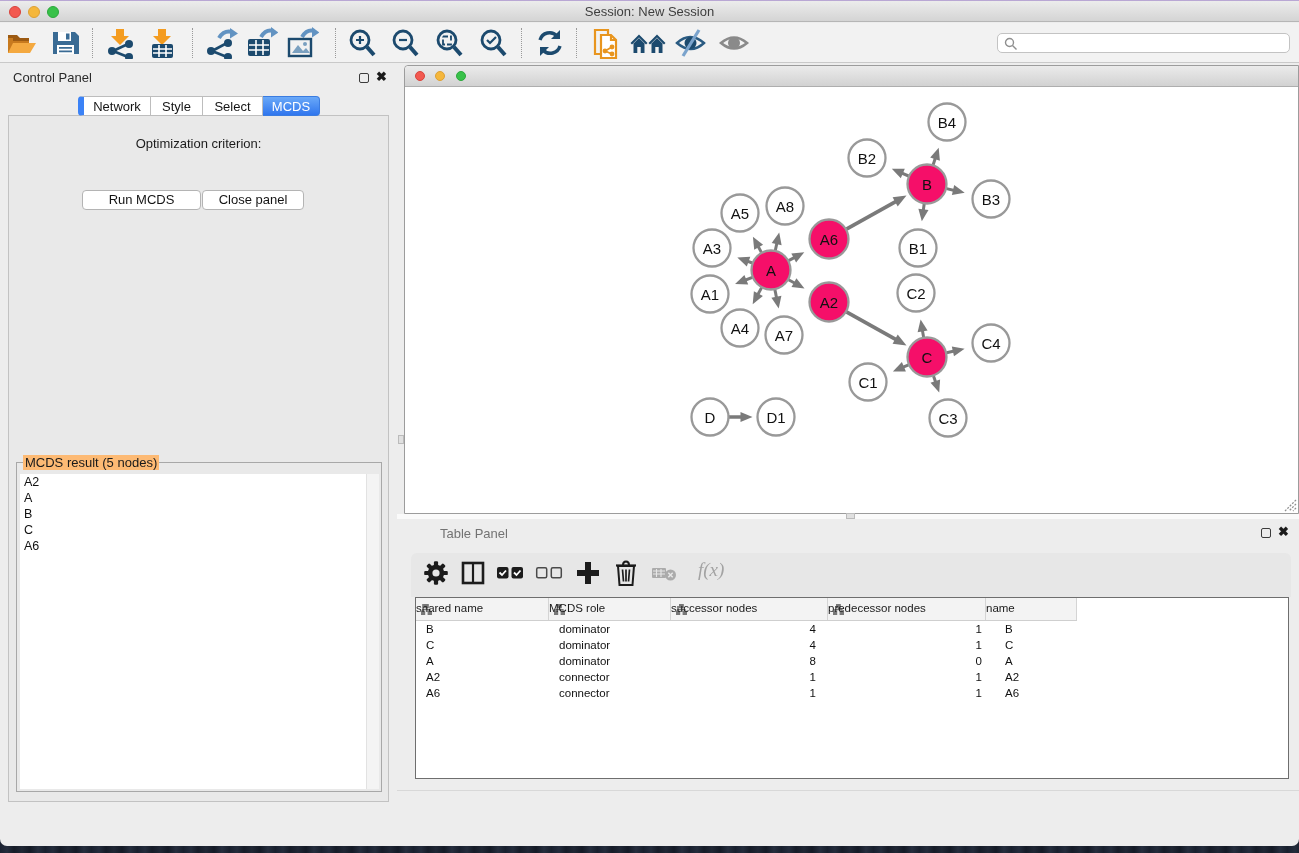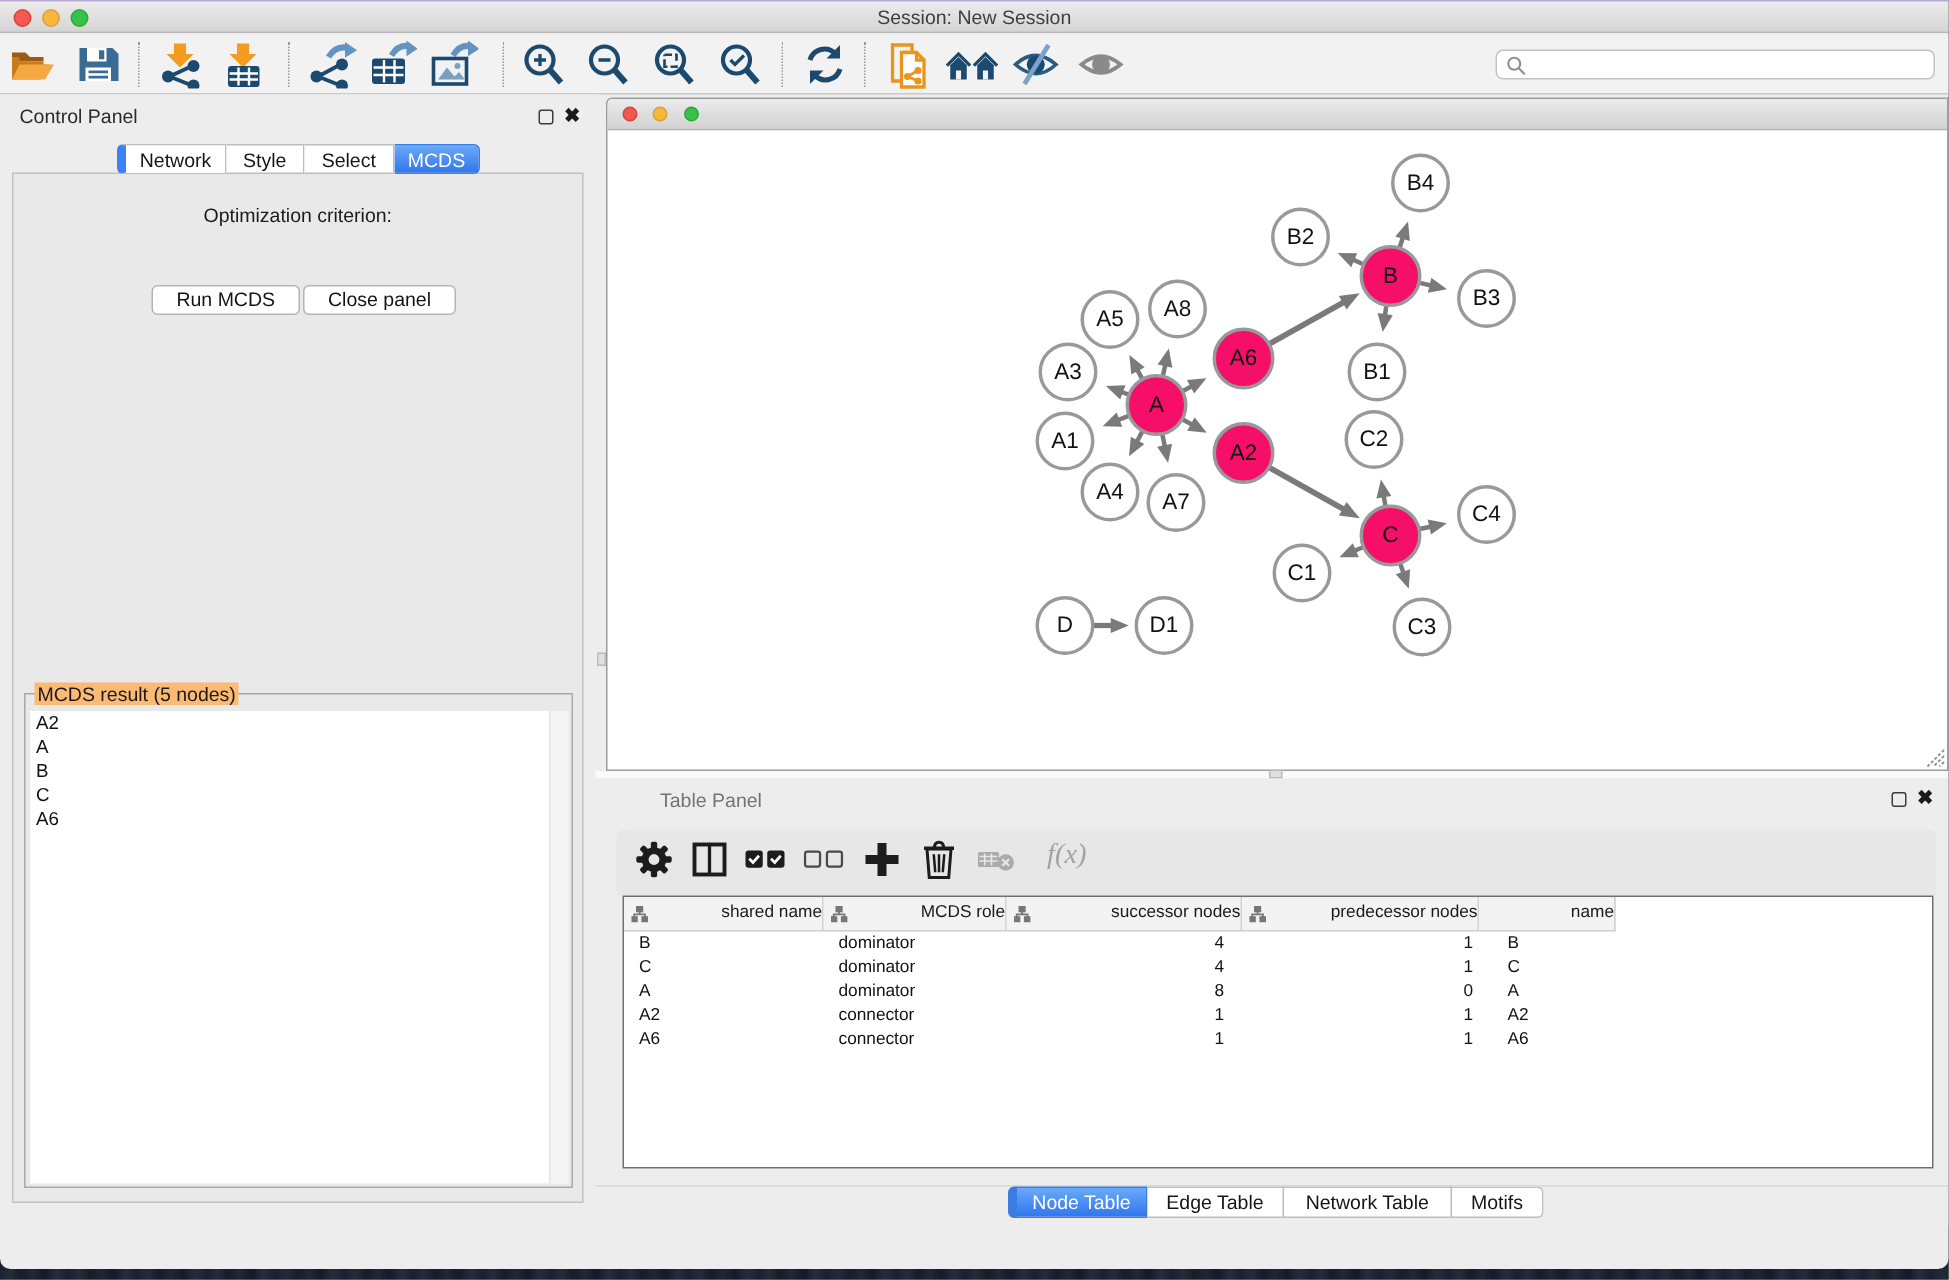--- a/index.html
+++ b/index.html
@@ -33,21 +33,21 @@
 .innerpanel { position:absolute; left:8px; top:52px; width:381px; height:687px; border:1px solid #c2c2c2; background:#e9e9e9; }
 .tabs { position:absolute; top:33px; left:78px; height:20px; display:flex; z-index:3; }
 .tab { height:20px; background:#fff; border:1px solid #bdbdbd; border-left:none; font-size:13px; color:#151515; text-align:center; line-height:19px; }
 .tab.first { border-left:6px solid #3b82f6; border-radius:4px 0 0 4px; }
 .tab.last { border-radius:0 4px 4px 0; }
 .tab.sel { background:linear-gradient(#6aa9f8,#3076ee); color:#fff; border-color:#3b7ce0; }
 .optlabel { position:absolute; left:8px; top:73px; width:381px; text-align:center; font-size:13px; color:#1c1c1c; }
 .combo { position:absolute; left:44px; top:95px; width:311px; height:20px; background:#fff; border:1px solid #ababab; border-radius:4px; font-size:13px; color:#111; line-height:18px; padding-left:12px; }
 .combo .step { position:absolute; right:-1px; top:-1px; width:18px; height:20px; border-radius:0 4px 4px 0; background:linear-gradient(#72aff9,#2f78ef); }
 .btn { position:absolute; height:20px; background:#fff; border:1px solid #b4b4b4; border-radius:4px; font-size:13px; color:#141414; text-align:center; line-height:18px; }
-.btn.run { left:101px; top:127px; width:99px; }
+.btn.run { left:82px; top:127px; width:119px; }
 .btn.close { left:202px; top:127px; width:102px; }
 .fieldset { position:absolute; left:16px; top:399px; width:366px; height:330px; border:1px solid #a8a8a8; }
 .fieldset .legend { position:absolute; left:6px; top:-8px; background:#fdba74; font-size:13px; color:#1a1a1a; padding:0 2px; }
 .mlist { position:absolute; left:3px; top:11px; width:358px; height:315px; background:#fff; font-size:12.5px; color:#111; }
 .mlist div { padding-left:4px; height:16px; line-height:16px; }
 .mtrack { position:absolute; right:2px; top:11px; width:13px; height:315px; background:#f4f4f4; border-left:1px solid #e2e2e2; }
 
 .statusbar { position:absolute; left:0; top:817px; width:1299px; height:29px; background:#ededed; border-top:1px solid #c9c9c9; }
 .listbtn { position:absolute; left:9px; top:7px; width:28px; height:19px; background:#fafafa; border:1px solid #a5a5a5; border-radius:2px; }
 .membtn { position:absolute; left:1214px; top:5px; width:74px; height:23px; background:#f8f8f8; border:1px solid #ababab; font-size:11px; color:#111; }
@@ -68,21 +68,21 @@
 .tpanel { position:absolute; left:397px; top:519px; width:902px; height:298px; background:#ededed; }
 .tpanel-title { position:absolute; left:23px; top:7px; font-size:13px; color:#737373;margin-left:20px; }
 .tpanel .panefloat { left:864px; top:9px; }
 .tpanel .panex { left:881px; top:5px; }
 .ttoolbar { position:absolute; left:14px; top:34px; width:880px; height:44px; background:#e7e7e7; border-radius:6px 6px 0 0; }
 .tti { position:absolute; top:6px; }
 .fx { position:absolute; left:287px; top:6px; font-family:"Liberation Serif", serif; font-style:italic; font-size:19px; color:#a3a3a3; }
 .ttable { position:absolute; left:18px; top:78px; width:874px; height:182px; background:#fff; border:1px solid #6e6e6e; }
 .thead { position:absolute; left:0; top:0; width:661px; height:23px; background:#f3f3f3; border-bottom:1px solid #cfcfcf; border-right:1px solid #cfcfcf; }
 .hcell { position:absolute; top:0; height:22px; border-right:1px solid #d4d4d4; }
-.hcell span { position:absolute; width:100%; text-align:right; top:4px; font-size:11.5px; color:#1a1a1a; }
+.hcell span { position:absolute; width:100%; text-align:left; top:4px; font-size:11.5px; color:#1a1a1a; }
 .hcell svg { position:absolute; left:5px; top:6px; }
 .trow { position:absolute; font-size:11.5px; color:#111; }
 .tabs2 { position:absolute; top:272px; left:275px; height:21px; display:flex; z-index:3; }
 .tabs2 .tab { height:21px; line-height:20px; }
 .tline { position:absolute; left:0px; top:271px; width:902px; height:0; border-top:1px solid #d8d8d8; }
 </style>
 </head>
 <body>
 <div class="app">
 <div class="titlebar">
@@ -463,20 +463,14 @@
       <div class="trow" style="left:330px;top:73px;width:70px;text-align:right">1</div>
       <div class="trow" style="left:496px;top:73px;width:70px;text-align:right">1</div>
       <div class="trow" style="left:589px;top:73px">A2</div>
       <div class="trow" style="left:10px;top:89px">A6</div>
       <div class="trow" style="left:143px;top:89px">connector</div>
       <div class="trow" style="left:330px;top:89px;width:70px;text-align:right">1</div>
       <div class="trow" style="left:496px;top:89px;width:70px;text-align:right">1</div>
       <div class="trow" style="left:589px;top:89px">A6</div>
   </div>
   <div class="tline"></div>
-  <div class="tabs2">
-    <div class="tab sel first" style="width:93px">Node Table</div>
-    <div class="tab" style="width:91px">Edge Table</div>
-    <div class="tab" style="width:112px">Network Table</div>
-    <div class="tab last" style="width:61px">Motifs</div>
-  </div>
 </div>
 </div>
 
 </body></html>

